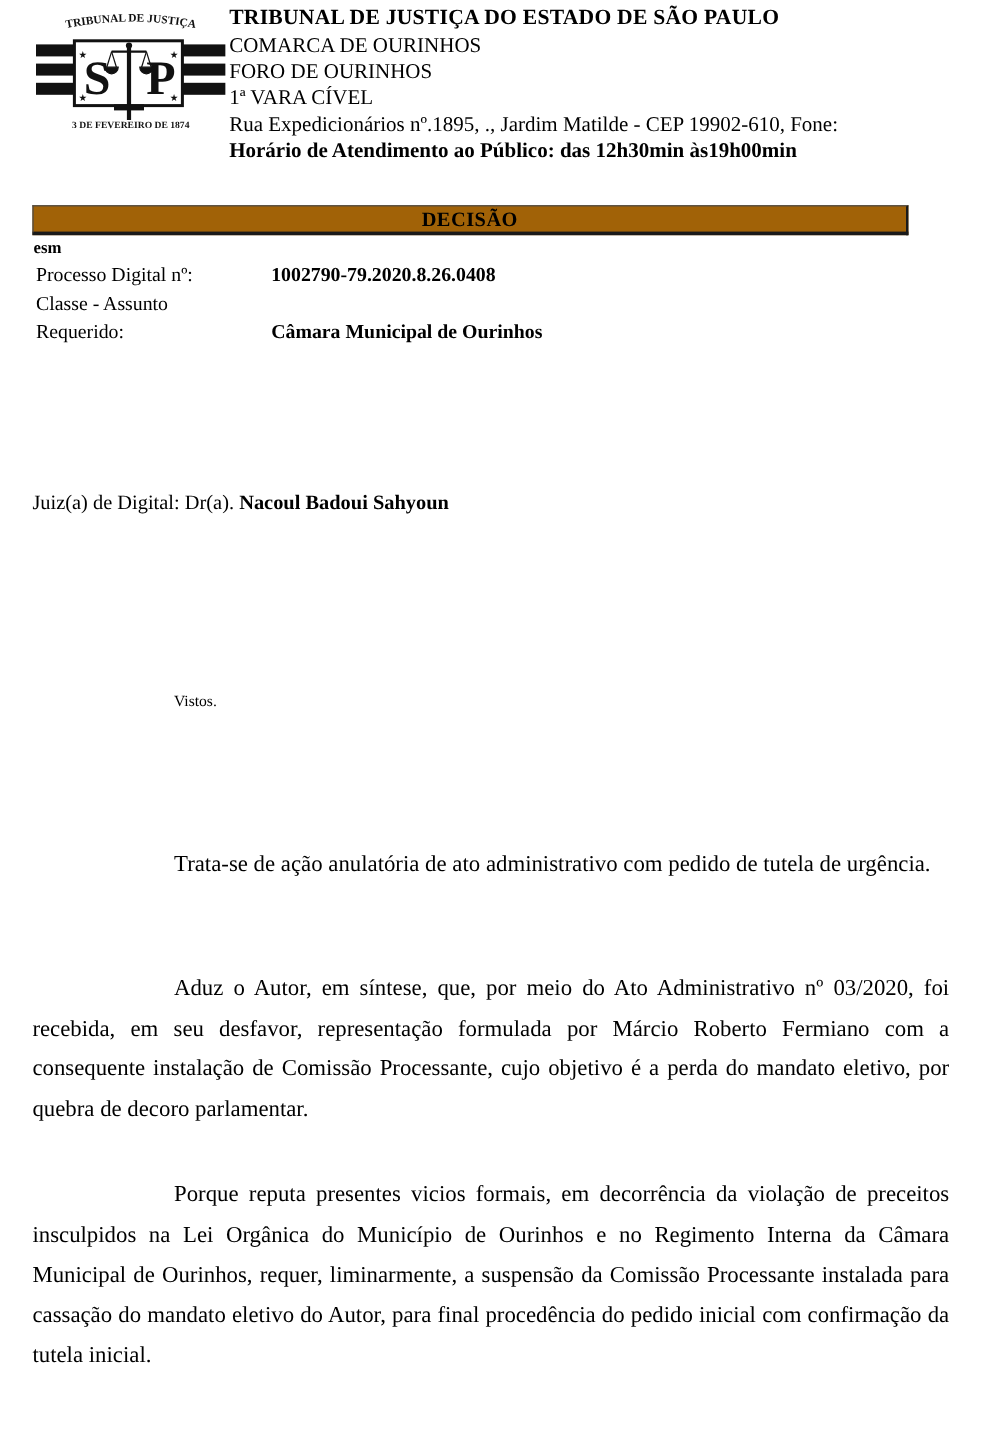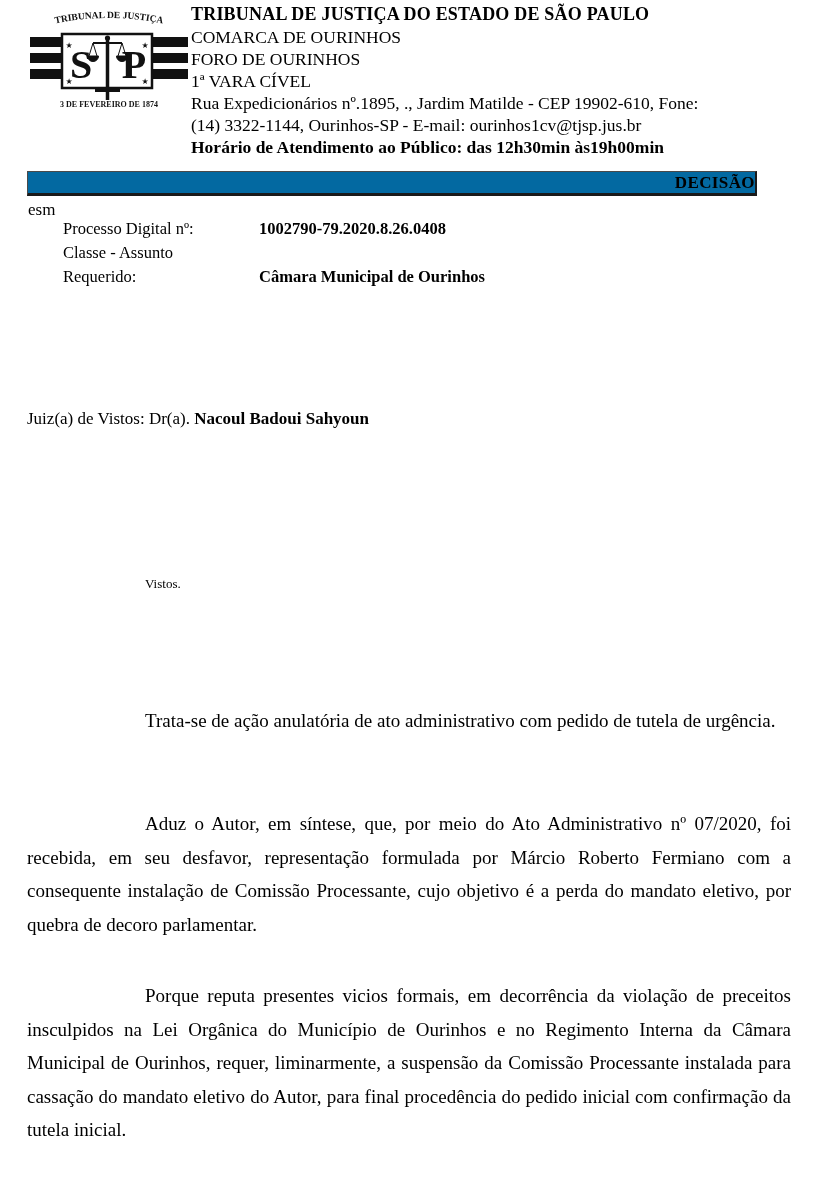--- a/index.html
+++ b/index.html
@@ -13,30 +13,30 @@
   }
   
   .logo{position:absolute;left:30px;top:8px;width:158px;height:102px;}
   .hdr-text{position:absolute;left:191px;top:3px;width:610px;}
   .hdr-title{font-size:18px;font-weight:bold;line-height:23px;letter-spacing:.2px;}
   .hdr-line{font-size:17.5px;line-height:22px;}
   .hdr-hours{font-size:17.5px;line-height:22px;font-weight:bold;}
   
   .banner{
     position:absolute;left:27px;top:171px;width:727px;height:21px;
-    background:#0369a1;
+    background:#a16207;
     border:1px solid #4a4a4a;
     border-right:2px solid #1a1a1a;
     border-bottom:3px solid #1a1a1a;
-    text-align:right;
+    text-align:center;
     font-size:17px;font-weight:bold;line-height:21px;letter-spacing:.4px;
   }
-  .clerk{position:absolute;left:28px;top:200px;font-size:17px;}
+  .clerk{position:absolute;left:28px;top:200px;font-size:14px;font-weight:bold;}
   
-  .fields{position:absolute;left:30px;top:217px;width:720px;font-size:16.5px;line-height:24px;margin-left:33px;}
+  .fields{position:absolute;left:30px;top:217px;width:720px;font-size:16.5px;line-height:24px;}
   .frow{display:flex;}
   .flabel{width:196px;flex:0 0 196px;}
   .fvalue{font-weight:bold;}
   
   .judge{position:absolute;left:27px;top:409px;font-size:17px;}
   .judge b{font-weight:bold;}
   .vistos{position:absolute;left:145px;top:576px;font-size:13px;}
   .para{
     position:absolute;left:27px;width:764px;
     font-size:19px;line-height:33.6px;
@@ -87,21 +87,20 @@
       </g>
       <text x="79" y="99" font-family="Liberation Serif, serif" font-size="8" font-weight="bold" text-anchor="middle" fill="#111">3 DE FEVEREIRO DE 1874</text>
     </svg>
 
     <div class="hdr-text">
       <div class="hdr-title">TRIBUNAL DE JUSTIÇA DO ESTADO DE SÃO PAULO</div>
       <div class="hdr-line">COMARCA DE OURINHOS</div>
       <div class="hdr-line">FORO DE OURINHOS</div>
       <div class="hdr-line">1ª VARA CÍVEL</div>
       <div class="hdr-line">Rua Expedicionários nº.1895, ., Jardim Matilde - CEP 19902-610, Fone:</div>
-      <div class="hdr-line">(14) 3322-1144, Ourinhos-SP - E-mail: ourinhos1cv@tjsp.jus.br</div>
       <div class="hdr-hours">Horário de Atendimento ao Público: das 12h30min às19h00min</div>
     </div>
   </div>
 
   <div class="banner">DECISÃO</div>
   <div class="clerk">esm</div>
 
   <div class="fields">
     <div class="frow">
       <span class="flabel">Processo Digital nº:</span>
@@ -109,21 +108,21 @@
     </div>
     <div class="frow">
       <span class="flabel">Classe - Assunto</span>
     </div>
     <div class="frow">
       <span class="flabel">Requerido:</span>
       <span class="fvalue">Câmara Municipal de Ourinhos</span>
     </div>
   </div>
 
-  <div class="judge"><span>Juiz(a) de Vistos: Dr(a). </span><b>Nacoul Badoui Sahyoun</b></div>
+  <div class="judge"><span>Juiz(a) de Digital: Dr(a). </span><b>Nacoul Badoui Sahyoun</b></div>
 
   <div class="vistos">Vistos.</div>
 
   <p class="para para1">Trata-se de ação anulatória de ato administrativo com pedido de tutela de urgência.</p>
-  <p class="para para2">Aduz o Autor, em síntese, que, por meio do Ato Administrativo nº 07/2020, foi recebida, em seu desfavor, representação formulada por Márcio Roberto Fermiano com a consequente instalação de Comissão Processante, cujo objetivo é a perda do mandato eletivo, por quebra de decoro parlamentar.</p>
+  <p class="para para2">Aduz o Autor, em síntese, que, por meio do Ato Administrativo nº 03/2020, foi recebida, em seu desfavor, representação formulada por Márcio Roberto Fermiano com a consequente instalação de Comissão Processante, cujo objetivo é a perda do mandato eletivo, por quebra de decoro parlamentar.</p>
   <p class="para para3">Porque reputa presentes vicios formais, em decorrência da violação de preceitos insculpidos na Lei Orgânica do Município de Ourinhos e no Regimento Interna da Câmara Municipal de Ourinhos, requer, liminarmente, a suspensão da Comissão Processante instalada para cassação do mandato eletivo do Autor, para final procedência do pedido inicial com confirmação da tutela inicial.</p>
 
 </div>
 
 </body></html>

